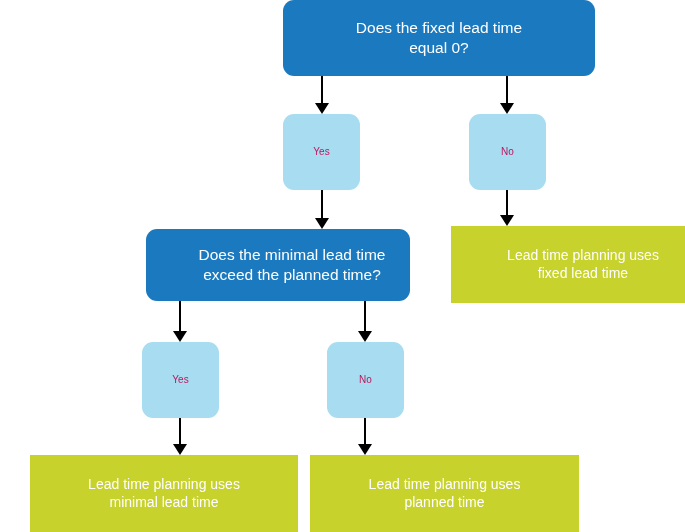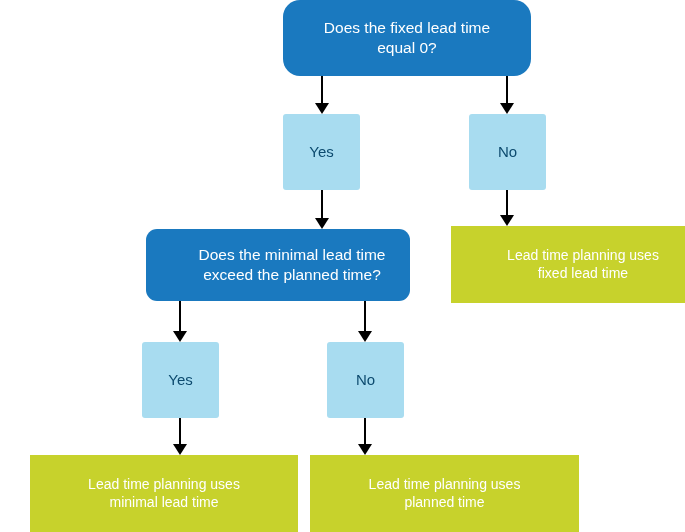--- a/index.html
+++ b/index.html
@@ -38,23 +38,23 @@
 
   
   .node.decision {
     background: #1a79bf;
     color: #ffffff;
     border-radius: 11px;
     font-size: 15.5px;
   }
   .node.branch {
     background: #a8dcf0;
-    color: #0c4a6e;
-    border-radius: 3px;
-    font-size: 15px;
+    color: #be185d;
+    border-radius: 11px;
+    font-size: 10px;
   }
   .node.outcome {
     background: #c7d22c;
     color: #ffffff;
     border-radius: 0;
     font-size: 14px;
     margin-left: 30px;
   }
 
   
@@ -80,21 +80,21 @@
     border-left: 7px solid transparent;
     border-right: 7px solid transparent;
     border-top: 11px solid #000000;
   }
 </style>
 </head>
 <body>
 
 <div id="canvas">
 
-  <div class="node decision" style="left:283px; top:0px; width:248px; height:76px;border-radius:17px;">
+  <div class="node decision" style="left:283px; top:0px; width:312px; height:76px;">
     <span class="node-label">Does the fixed lead time
 equal 0?</span>
   </div>
 
   <div class="connector" style="left:309px; top:76px; width:26px; height:38px;">
     <div class="line" style="height:27px;"></div>
     <div class="head"></div>
   </div>
 
   <div class="connector" style="left:494px; top:76px; width:26px; height:38px;">

